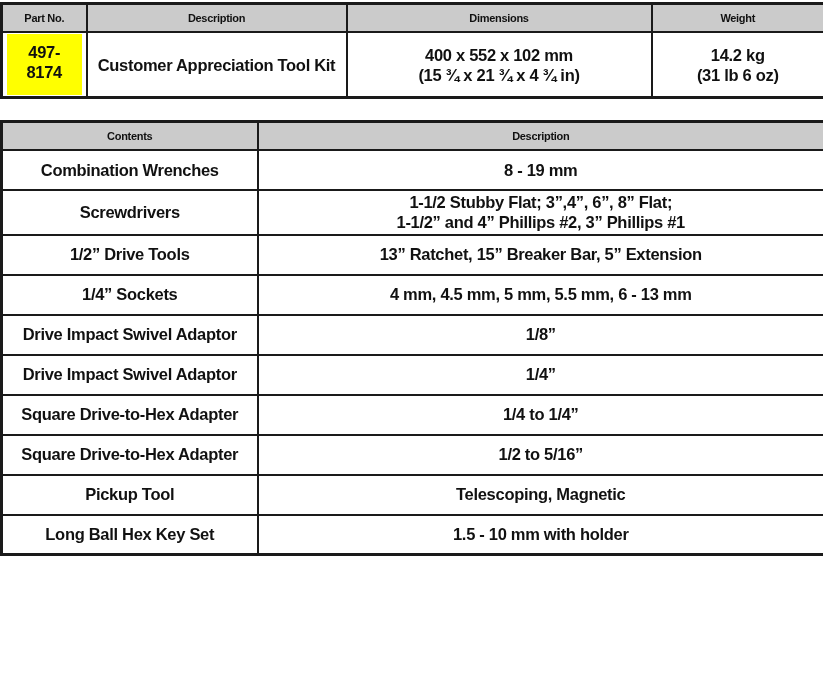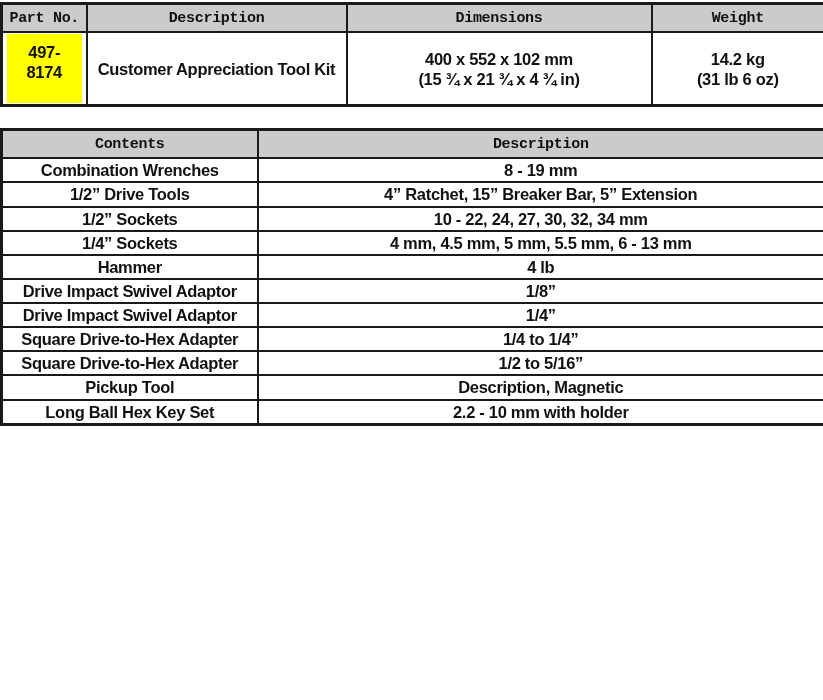--- a/index.html
+++ b/index.html
@@ -23,39 +23,38 @@
   th, td {
     border: 2px solid var(--border, #1a1a1a);
     text-align: center;
     vertical-align: middle;
     padding: 1px 4px;
     white-space: pre-line;
     overflow: hidden;
   }
   thead th {
     background: var(--header-bg, #cbcbcb);
-    font-size: 15px;
+    font-size: 11px;
     height: 24px;
-    font-family: Liberation Mono, monospace;
   }
   td {
     font-size: 16.5px;
     line-height: 1.22;
   }
   #product-table { margin-top: 2px; }
   #product-table thead tr { height: 25px; }
   #product-table tbody tr { height: 44px; }
   #contents-table { margin-top: 21px; }
   #contents-table thead tr { height: 23px; }
-  #contents-table tr.single { height: 24px; }
+  #contents-table tr.single { height: 40px; }
   #contents-table tr.double { height: 43px; }
   .hl {
     background: var(--highlight, #ffff00);
     display: inline-block;
-    padding: 8px 4px 21px 4px;
+    padding: 8px 4px 13px 4px;
     min-width: 64px;
   }
 </style>
 </head>
 <body>
 
 <table id="product-table">
   <colgroup>
     <col style="width:85px">
       <col style="width:260px">
@@ -91,54 +90,51 @@
     <tr>
       <th>Contents</th>
       <th>Description</th>
     </tr>
   </thead>
   <tbody>
     <tr class="single">
       <td>Combination Wrenches</td>
       <td>8 - 19 mm</td>
     </tr>
+    <tr class="double">
+      <td>Screwdrivers</td>
+      <td>1-1/2 Stubby Flat; 3”,4”, 6”, 8” Flat;
+1-1/2” and 4” Phillips #2, 3” Phillips #1</td>
+    </tr>
     <tr class="single">
       <td>1/2” Drive Tools</td>
-      <td>4” Ratchet, 15” Breaker Bar, 5” Extension</td>
-    </tr>
-    <tr class="single">
-      <td>1/2” Sockets</td>
-      <td>10 - 22, 24, 27, 30, 32, 34 mm</td>
+      <td>13” Ratchet, 15” Breaker Bar, 5” Extension</td>
     </tr>
     <tr class="single">
       <td>1/4” Sockets</td>
       <td>4 mm, 4.5 mm, 5 mm, 5.5 mm, 6 - 13 mm</td>
-    </tr>
-    <tr class="single">
-      <td>Hammer</td>
-      <td>4 lb</td>
     </tr>
     <tr class="single">
       <td>Drive Impact Swivel Adaptor</td>
       <td>1/8”</td>
     </tr>
     <tr class="single">
       <td>Drive Impact Swivel Adaptor</td>
       <td>1/4”</td>
     </tr>
     <tr class="single">
       <td>Square Drive-to-Hex Adapter</td>
       <td>1/4 to 1/4”</td>
     </tr>
     <tr class="single">
       <td>Square Drive-to-Hex Adapter</td>
       <td>1/2 to 5/16”</td>
     </tr>
     <tr class="single">
       <td>Pickup Tool</td>
-      <td>Description, Magnetic</td>
+      <td>Telescoping, Magnetic</td>
     </tr>
     <tr class="single">
       <td>Long Ball Hex Key Set</td>
-      <td>2.2 - 10 mm with holder</td>
+      <td>1.5 - 10 mm with holder</td>
     </tr>
   </tbody>
 </table>
 
 </body></html>

